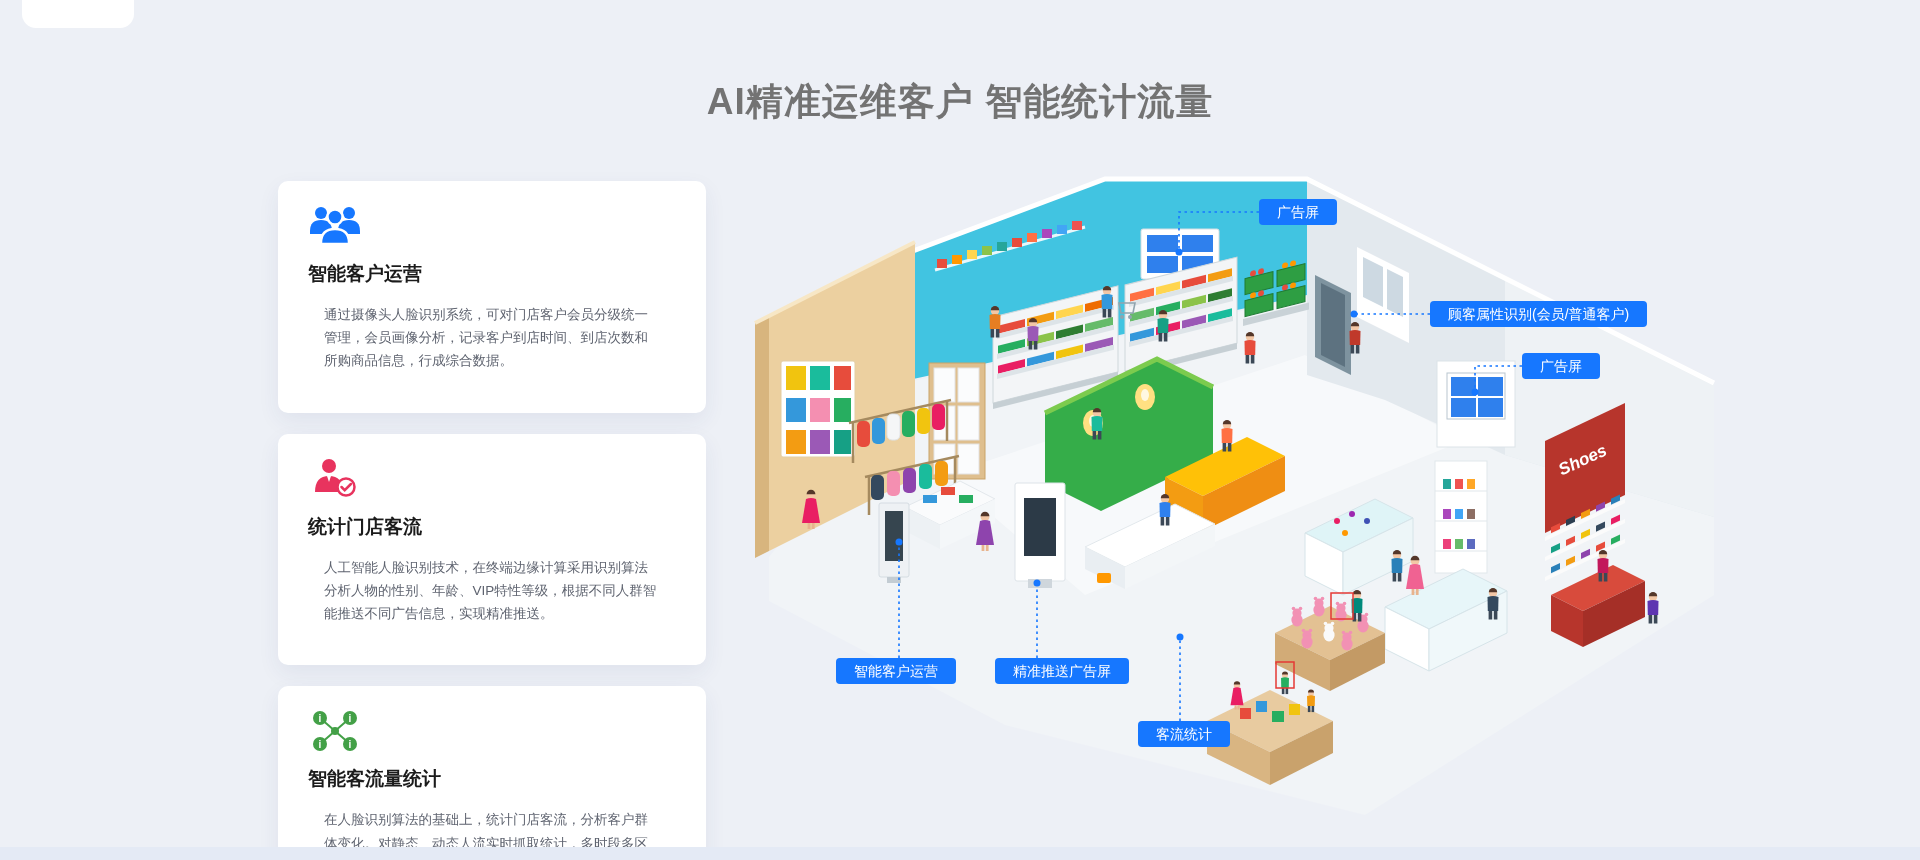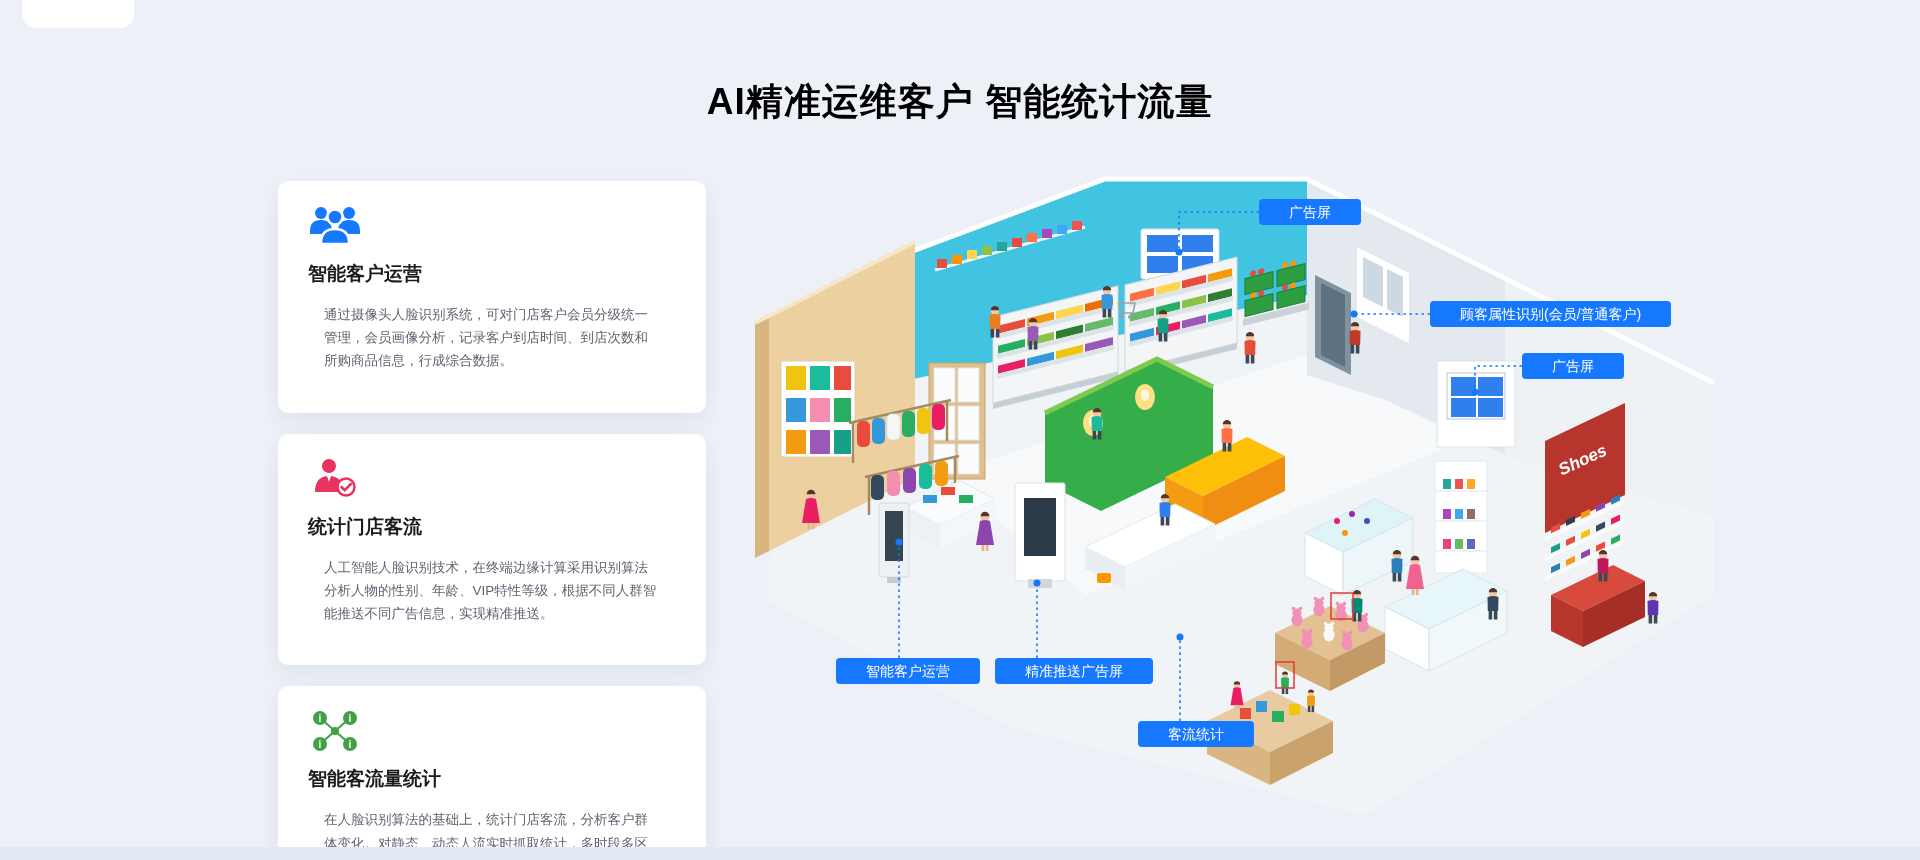--- a/index.html
+++ b/index.html
@@ -5,34 +5,34 @@
   html,body{margin:0;padding:0;}
   body{
     width:1920px;height:860px;position:relative;overflow:hidden;
     background:#edf0f6;
     font-family:"Liberation Sans","DejaVu Sans",sans-serif;
   }
   .top-blob{position:absolute;left:22px;top:-36px;width:112px;height:64px;background:#fff;border-radius:14px;}
   .bottom-strip{position:absolute;left:0;bottom:0;width:100%;height:13px;background:#e4eaf5;}
   .page-title{
     position:absolute;top:52px;left:0;width:100%;text-align:center;
-    font-size:37px;font-weight:700;color:#000000;letter-spacing:1px;
+    font-size:37px;font-weight:700;color:#737373;letter-spacing:1px;
   }
   .cards{position:absolute;left:278px;top:181px;width:428px;display:flex;flex-direction:column;gap:21px;}
   .card{
     background:#fff;border-radius:10px;padding:22px 30px 24px;
     box-shadow:0 8px 22px rgba(40,60,110,.07);
   }
   .card .icon-wrap{height:46px;}
   .card h3{font-size:19px;font-weight:700;color:#1b1b1b;margin:12px 0 9px;}
   .card p{font-size:13.5px;line-height:1.72;color:#5f6470;margin:16px;}
   .scene-wrap{position:absolute;left:745px;top:165px;width:975px;height:660px;}
   .scene-wrap svg.layer{position:absolute;left:0;top:0;}
   .callout{
-    position:absolute;z-index:3;height:26px;line-height:26px;padding:0 30px;
+    position:absolute;z-index:3;height:26px;line-height:26px;padding:0 18px;
     background:#1677ff;color:#fff;font-size:14px;border-radius:4px;white-space:nowrap;
   }
   .co1{left:514px;top:34px;}
   .co2{left:685px;top:136px;}
   .co3{left:777px;top:188px;}
   .co4{left:91px;top:493px;}
   .co5{left:250px;top:493px;}
   .co6{left:393px;top:556px;}
   svg text{font-family:"Liberation Sans","DejaVu Sans",sans-serif;}
 </style>

